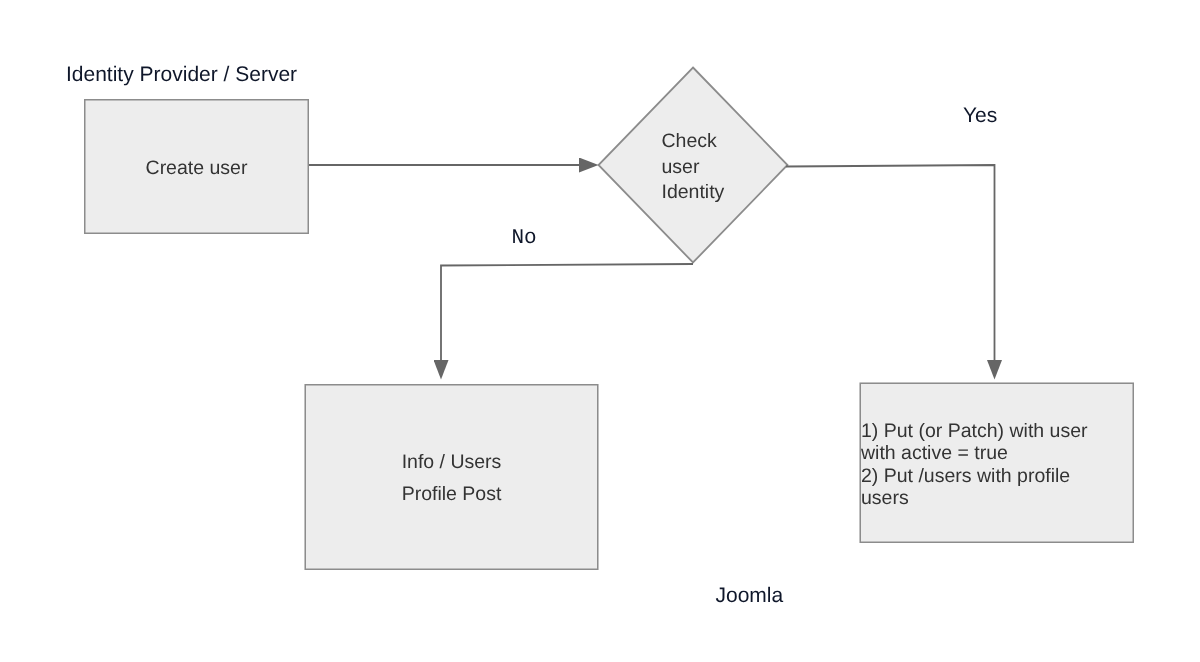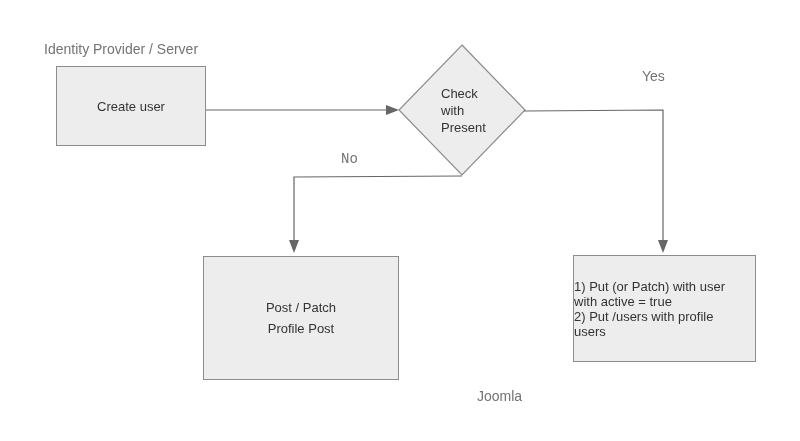--- a/index.html
+++ b/index.html
@@ -11,35 +11,35 @@
     color:var(--text,#333333);
     overflow:hidden;
   }
   .node{
     position:absolute;
     background:var(--shape-fill,#ededed);
     border:1px solid var(--shape-border,#8c8c8c);
     box-sizing:border-box;
   }
   #create-user-node{
-    left:56px;top:66px;width:150px;height:80px;
+    left:56px;top:66px;width:150px;height:90px;
     display:flex;align-items:center;justify-content:center;
     font-size:13px;
   }
   #post-users-node{
     left:203px;top:256px;width:196px;height:124px;
     display:flex;flex-direction:column;align-items:center;justify-content:center;
     font-size:13px;line-height:21px;text-align:center;
   }
   #put-patch-node{
     left:573px;top:255px;width:183px;height:107px;
     font-size:13px;line-height:15px;
     padding:23px 6px 0 0;
   }
-  .float-label{position:absolute;font-size:14px;white-space:nowrap;color:#737373;}
+  .float-label{position:absolute;font-size:14px;white-space:nowrap;color:#0f172a;}
   #idp-label{left:44px;top:41px;}
   #no-label{left:341px;top:151px;font-family:Liberation Mono, monospace;}
   #yes-label{left:642px;top:68px;}
   #joomla-label{left:477px;top:388px;}
   #diamond-text{
     position:absolute;left:441px;top:85px;
     font-size:13px;line-height:17px;
   }
   svg.overlay{position:absolute;left:0;top:0;pointer-events:none;}
   .connector{stroke:var(--connector,#666666);stroke-width:1.2;fill:none;}
@@ -71,26 +71,26 @@
   <div class="float-label" id="yes-label">Yes</div>
 
   <div class="float-label" id="joomla-label">Joomla</div>
 
   <div class="node" id="create-user-node">
     <span>Create user</span>
   </div>
 
   <div id="diamond-text">
     <div>Check</div>
-    <div>with</div>
-    <div>Present</div>
+    <div>user</div>
+    <div>Identity</div>
   </div>
 
   <div class="node" id="post-users-node">
-    <div>Post / Patch</div>
+    <div>Info / Users</div>
     <div>Profile Post</div>
   </div>
 
   <div class="node" id="put-patch-node">
     <div>1) Put (or Patch) with user</div>
     <div>with active = true</div>
     <div>2) Put /users with profile</div>
     <div>users</div>
   </div>
 

